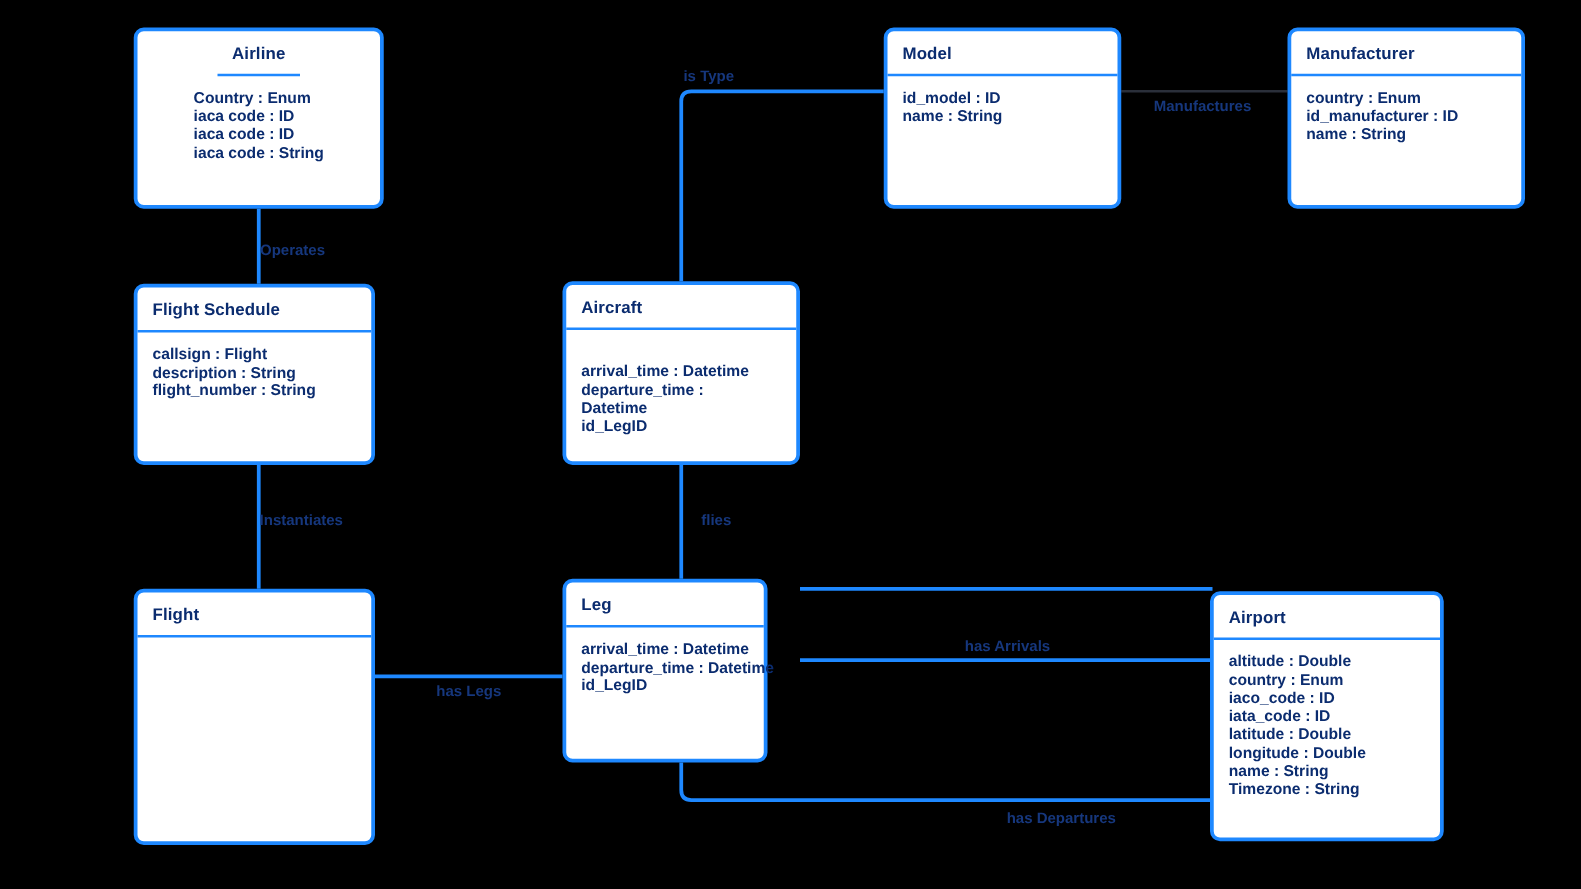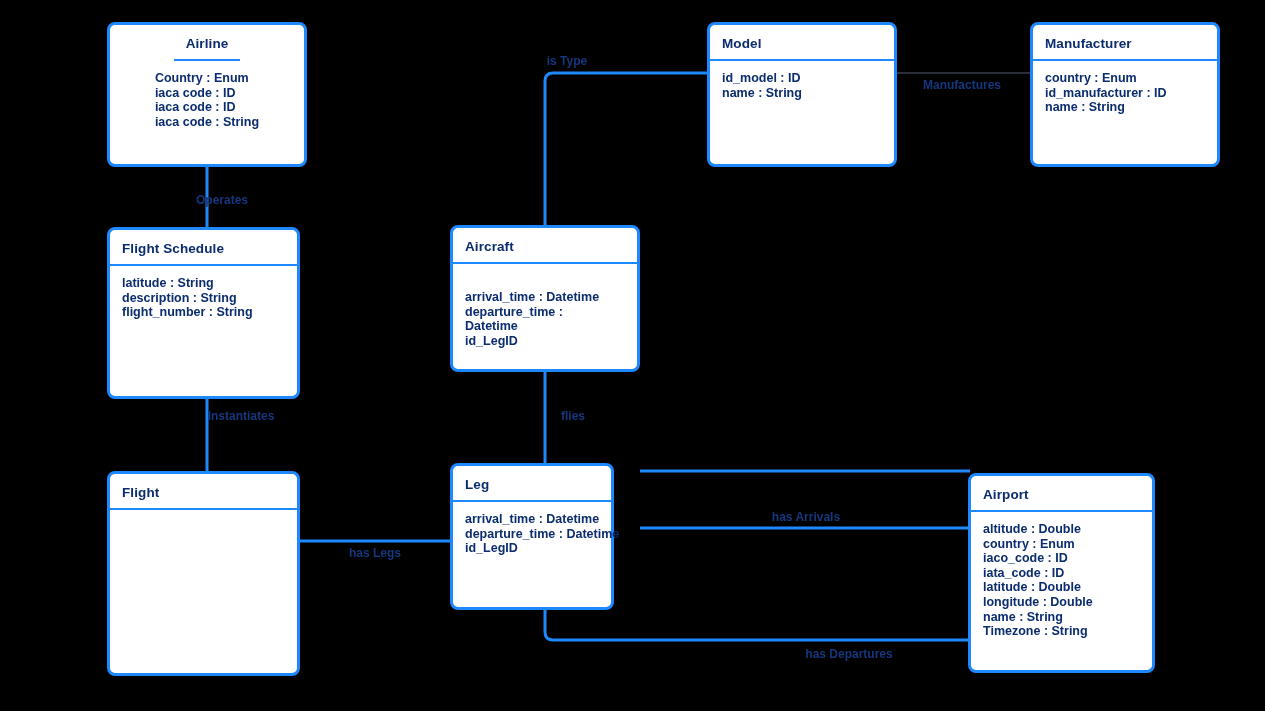--- a/index.html
+++ b/index.html
@@ -83,26 +83,26 @@
       <span class="entity-title">Airline</span>
     </div>
     <div class="entity-attrs">
           <div class="attr-row">Country : Enum</div>
           <div class="attr-row">iaca code : ID</div>
           <div class="attr-row">iaca code : ID</div>
           <div class="attr-row">iaca code : String</div>
         </div>
   </div>
 
-  <div class="entity" style="left: 107px; top: 227px; width: 193px; height: 172px;">
+  <div class="entity" style="left: 107px; top: 227px; width: 193px; height: 145px;">
     <div class="entity-header">
       <span class="entity-title">Flight Schedule</span>
     </div>
     <div class="entity-attrs">
-          <div class="attr-row">latitude : String</div>
+          <div class="attr-row">callsign : Flight</div>
           <div class="attr-row">description : String</div>
           <div class="attr-row">flight_number : String</div>
         </div>
   </div>
 
   <div class="entity" style="left: 107px; top: 471px; width: 193px; height: 205px;">
     <div class="entity-header">
       <span class="entity-title">Flight</span>
     </div>
   </div>
@@ -161,21 +161,21 @@
           <div class="attr-row">iaco_code : ID</div>
           <div class="attr-row">iata_code : ID</div>
           <div class="attr-row">latitude : Double</div>
           <div class="attr-row">longitude : Double</div>
           <div class="attr-row">name : String</div>
           <div class="attr-row">Timezone : String</div>
         </div>
   </div>
 </div>
   <div id="label-layer">
-      <div class="rel-label" style="left: 222px; top: 200px;">Operates</div>
+      <div class="rel-label" style="left: 234px; top: 200px;">Operates</div>
       <div class="rel-label" style="left: 241px; top: 416px;">Instantiates</div>
       <div class="rel-label" style="left: 567px; top: 61px;">is Type</div>
       <div class="rel-label" style="left: 962px; top: 85px;">Manufactures</div>
       <div class="rel-label" style="left: 573px; top: 416px;">flies</div>
       <div class="rel-label" style="left: 375px; top: 553px;">has Legs</div>
       <div class="rel-label" style="left: 806px; top: 517px;">has Arrivals</div>
       <div class="rel-label" style="left: 805px; top: 654px; margin-left: 44px;">has Departures</div>
     </div>
 </div>
 

